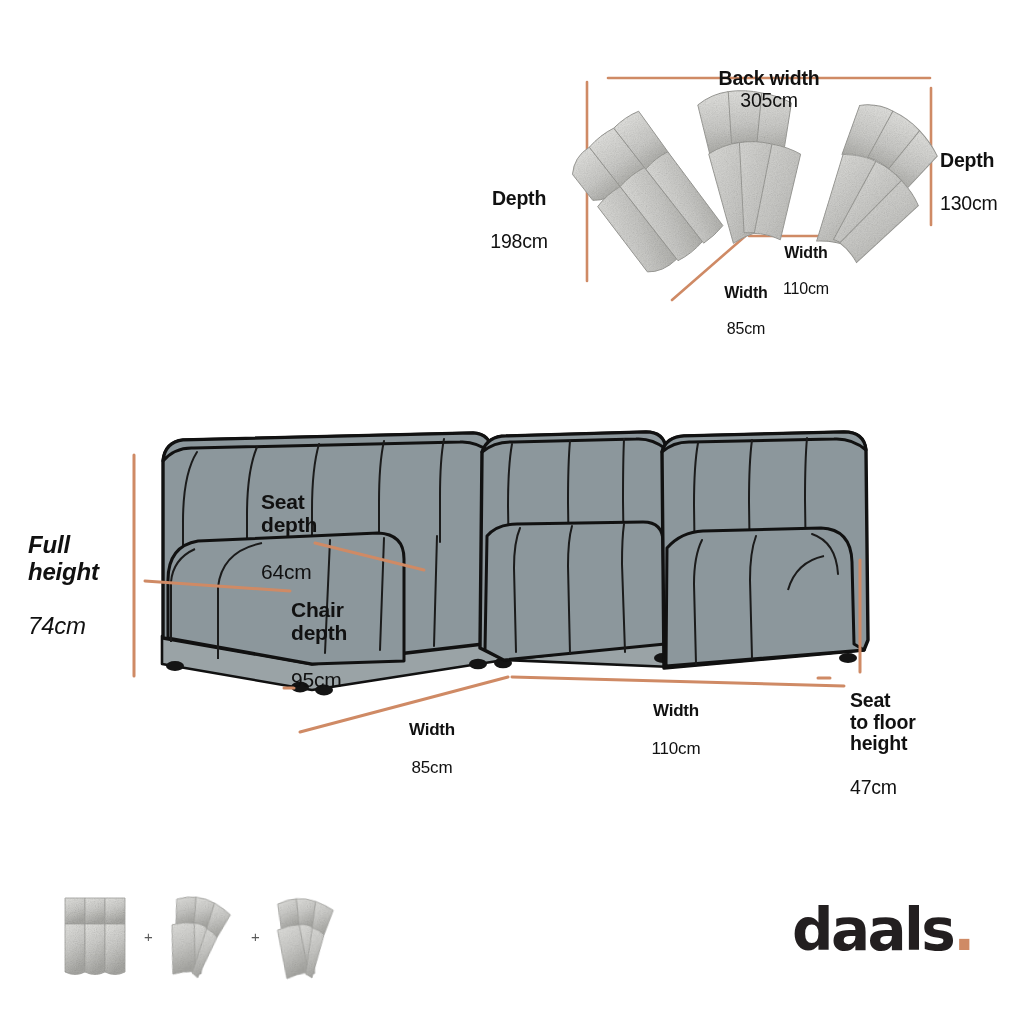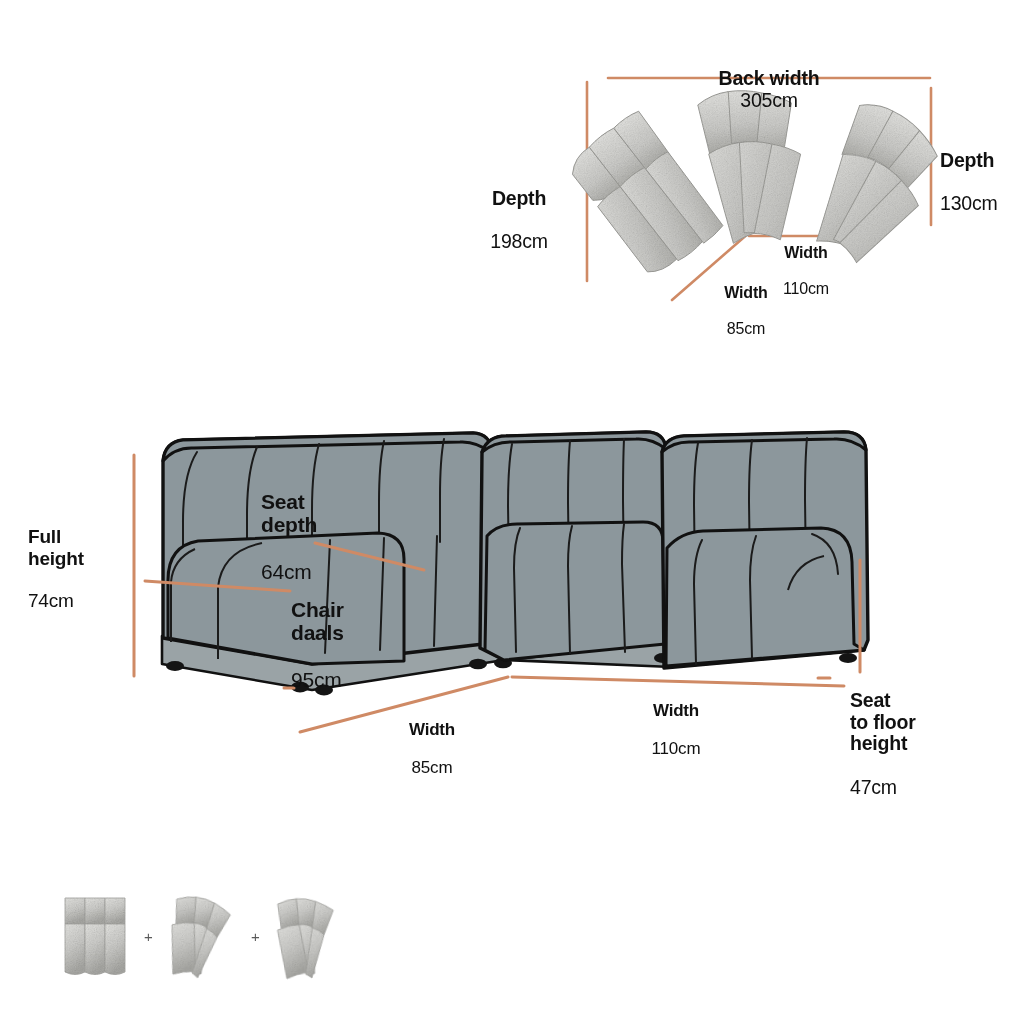--- a/index.html
+++ b/index.html
@@ -38,21 +38,21 @@
   .t-center { text-align: center; }
   .t-left { text-align: left; }
 
   
   #back-width-label { left: 595px; top: 46px; width: 324px; font-size: 19.5px; }
   #depth-198-label  { left: 448px; top: 166px; width: 118px; font-size: 19.5px; }
   #depth-130-label  { left: 928px; top: 128px; width: 96px; font-size: 19.5px; }
   #top-width-110-label { left: 742px; top: 226px; width: 104px; font-size: 16px; }
   #top-width-85-label  { left: 686px; top: 266px; width: 96px; font-size: 16px; }
 
-  #full-height-label { left: 16px; top: 505px; width: 98px; font-size: 19px; }
+  #full-height-label { left: 16px; top: 505px; width: 98px; font-size: 24px; font-style: italic; }
   #seat-depth-label  { left: 249px; top: 466px; width: 92px; font-size: 21px; }
   #chair-depth-label { left: 279px; top: 574px; width: 96px; font-size: 21px; }
   #leg-height-label  { left: 84px; top: 688px; width: 200px; font-size: 18.5px; }
   #width-85-label    { left: 368px; top: 701px; width: 104px; font-size: 17px; }
   #width-110-label   { left: 612px; top: 682px; width: 104px; font-size: 17px; }
   #seat-floor-label  { left: 838px; top: 668px; width: 110px; font-size: 19.5px; }
 
   
   #module-strip {
     position: absolute;
@@ -285,21 +285,21 @@
   </div>
 
   <div class="lbl t-left" id="seat-depth-label">
     <div class="b">Seat
 depth</div>
     <div class="r">64cm</div>
   </div>
 
   <div class="lbl t-left" id="chair-depth-label">
     <div class="b">Chair
-daals</div>
+depth</div>
     <div class="r">95cm</div>
   </div>
 
 
   <div class="lbl t-center" id="width-85-label">
     <div class="b">Width</div>
     <div class="r">85cm</div>
   </div>
 
   <div class="lbl t-center" id="width-110-label">
@@ -353,14 +353,17 @@
           <path d="M33 10 q10 0 19 4 l-5 26 q-8 -4 -13 -4 z" fill="url(#thumbG)"></path>
           <path d="M52 14 q9 4 17 10 l-11 24 q-7 -6 -11 -8 z" fill="url(#thumbG)"></path>
           <path d="M12 40 q10 -4 22 -4 l6 48 q-12 1 -22 5 z" fill="url(#thumbG)"></path>
           <path d="M34 36 q9 0 13 4 l-1 46 q-5 -2 -6 -2 z" fill="url(#thumbG)"></path>
           <path d="M47 40 q7 3 11 8 l-15 42 q-5 -4 -6 -4 z" fill="url(#thumbG)"></path>
         </g>
       </svg>
     </div>
   </div>
 
+  <div id="brand">
+    <span>daals</span><span class="dot">.</span>
+  </div>
 
 </div>
 
 </body></html>

